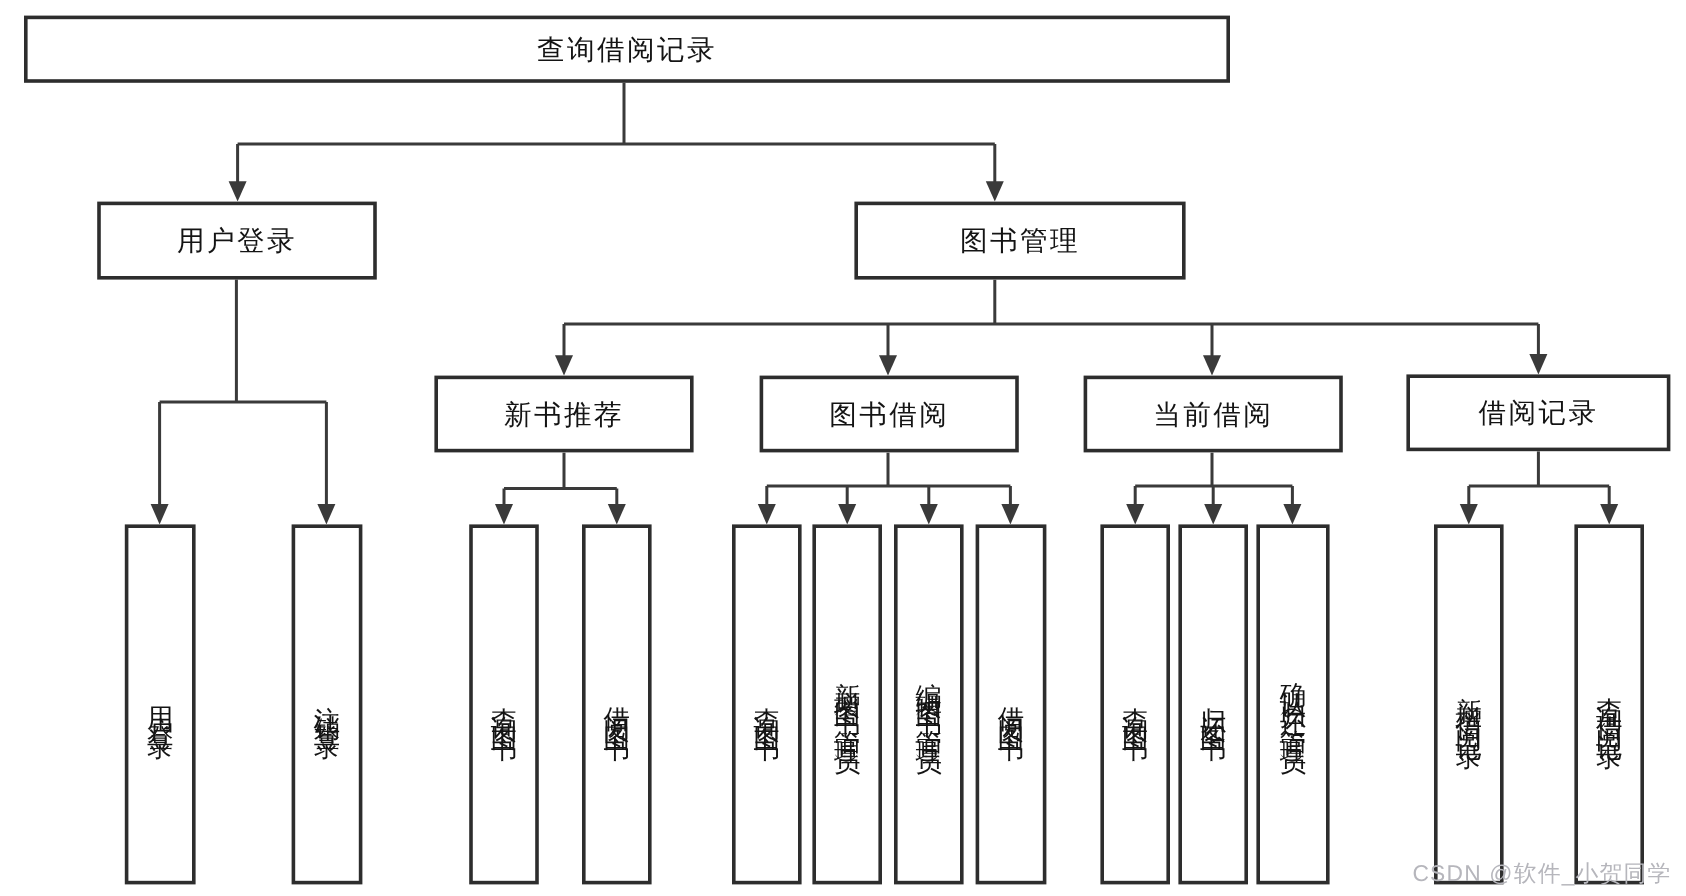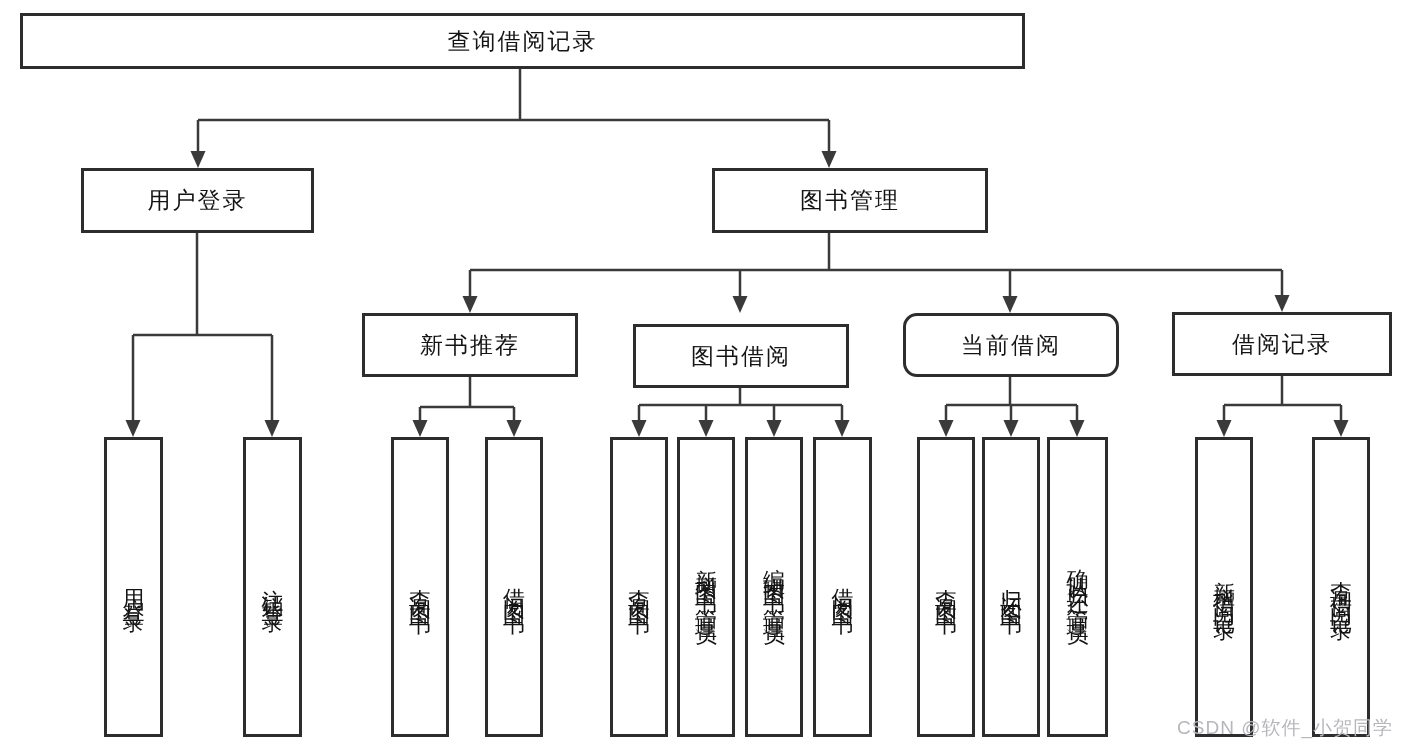--- a/index.html
+++ b/index.html
@@ -107,24 +107,24 @@
   <div class="box hbox" style="left:81px; top:168px; width:233px; height:65px;">
     <span>用户登录</span>
   </div>
   <div class="box hbox" style="left:712px; top:168px; width:276px; height:65px;">
     <span>图书管理</span>
   </div>
 
   <div class="box hbox" style="left:362px; top:313px; width:216px; height:64px;">
     <span>新书推荐</span>
   </div>
-  <div class="box hbox" style="left:633px; top:313px; width:216px; height:64px;margin-top:11px;">
+  <div class="box hbox" style="left:633px; top:313px; width:216px; height:64px;">
     <span>图书借阅</span>
   </div>
-  <div class="box hbox" style="left:903px; top:313px; width:216px; height:64px;border-radius:14px;">
+  <div class="box hbox" style="left:903px; top:313px; width:216px; height:64px;">
     <span>当前借阅</span>
   </div>
   <div class="box hbox" style="left:1172px; top:312px; width:220px; height:64px;">
     <span>借阅记录</span>
   </div>
 
   <div class="box vbox" style="left:104px; top:437px; width:59px; height:300px;">
     <span>用户登录</span>
   </div>
   <div class="box vbox" style="left:243px; top:437px; width:59px; height:300px;">

